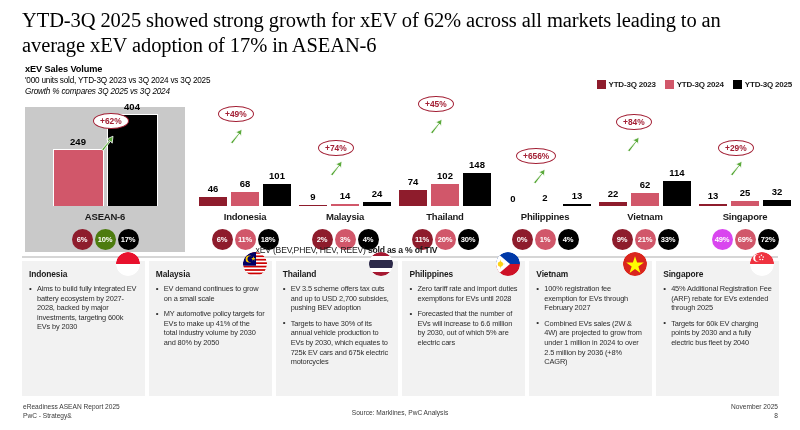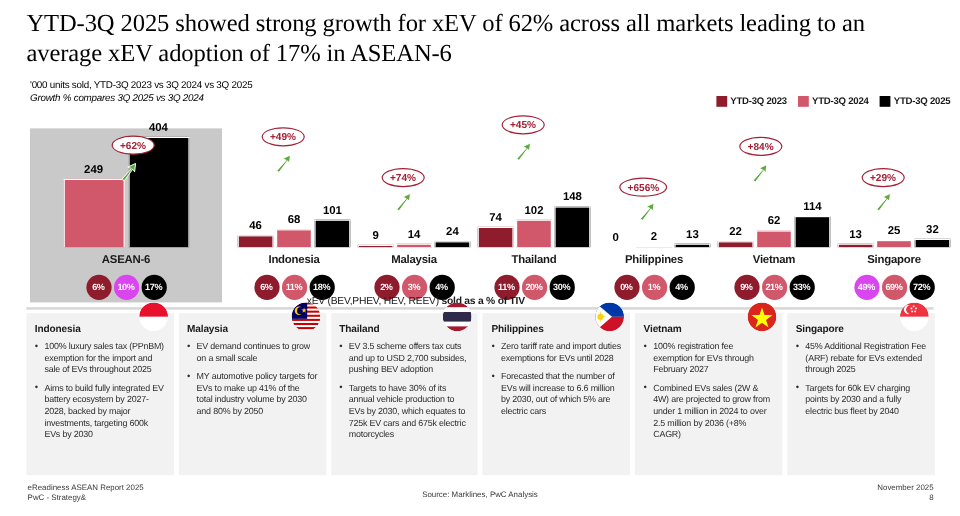--- a/index.html
+++ b/index.html
@@ -68,20 +68,21 @@
   #f-left{position:absolute;left:23px;bottom:10px;font-size:6.6px;line-height:8.5px;color:#3a3a3a;}
   #f-mid{position:absolute;left:0;width:800px;bottom:14px;text-align:center;font-size:6.6px;color:#3a3a3a;}
   #f-right{position:absolute;right:22px;bottom:10px;font-size:6.6px;line-height:8.5px;color:#3a3a3a;text-align:right;}
 </style>
 </head>
 <body>
 
 <div id="title">YTD-3Q 2025 showed strong growth for xEV of 62% across all markets leading to an average xEV adoption of 17% in ASEAN-6</div>
 
 <div id="chart-head">
+  <div id="chart-title">xEV Sales Volume</div>
   <div id="chart-sub">'000 units sold, YTD-3Q 2023 vs 3Q 2024 vs 3Q 2025</div>
   <div id="chart-note">Growth % compares 3Q 2025 vs 3Q 2024</div>
 </div>
 
 <div id="legend">
     <div class="lg">
       <span class="lg-sw" style="background: rgb(142, 28, 44);"></span>
       <span class="lg-tx">YTD-3Q 2023</span>
     </div>
     <div class="lg">
@@ -102,21 +103,21 @@
           <div class="bar" style="height: 56.703px; background: rgb(209, 87, 106);"></div>
         </div>
         <div class="bar-wrap" style="width: 51px; height: 93px;">
           <div class="bval">404</div>
           <div class="bar" style="height: 92px; background: rgb(0, 0, 0);"></div>
         </div>
       </div>
       <div class="cat">ASEAN-6</div>
       <div class="pcts">
         <div class="pct" style="background: rgb(142, 28, 44);">6%</div>
-        <div class="pct" style="background: #d946ef;">10%</div>
+        <div class="pct" style="background: #4d7c0f;">10%</div>
         <div class="pct" style="background: rgb(0, 0, 0);">17%</div>
       </div>
       <div class="callout" style="left: 68px; top: 6px;">+62%</div>
       <div class="arrow" style="left: 75px; top: 28px;"><svg viewBox="0 0 14 16" width="14" height="16">
           <path d="M1.5 14.5 L9.5 5.5 L6.5 4.2 L13 1.2 L12.2 8.2 L10.6 6.0 L3.6 15.6 Z" fill="#5BAA3B" stroke="#ffffff" stroke-width="0.8"></path>
         </svg></div>
     </div>
     <div class="grp" style="left: 196px; width: 98px;">
       <div class="bars" style="gap: 2px;">
         <div class="bar-wrap" style="width: 30px; height: 11.4752px;">
@@ -287,21 +288,20 @@
           <clipPath id="c_indonesia-flag">
             <circle cx="12" cy="12" r="12"></circle>
           </clipPath>
           <g clip-path="url(#c_indonesia-flag)">
             <rect width="24" height="12" fill="#E8112D"></rect>
             <rect y="12" width="24" height="12" fill="#fff"></rect>
           </g>
         </svg></div>
       <div class="card-t">Indonesia</div>
       <ul>
-        <li>100% luxury sales tax (PPnBM) exemption for the import and sale of EVs throughout 2025</li>
         <li>Aims to build fully integrated EV battery ecosystem by 2027-2028, backed by major investments, targeting 600k EVs by 2030</li>
       </ul>
     </div>
     <div class="card">
       <div class="flag"><svg viewBox="0 0 24 24" width="24" height="24">
           <clipPath id="c_malaysia-flag">
             <circle cx="12" cy="12" r="12"></circle>
           </clipPath>
           <g clip-path="url(#c_malaysia-flag)">
             <rect width="24" height="24" fill="#fff"></rect>

